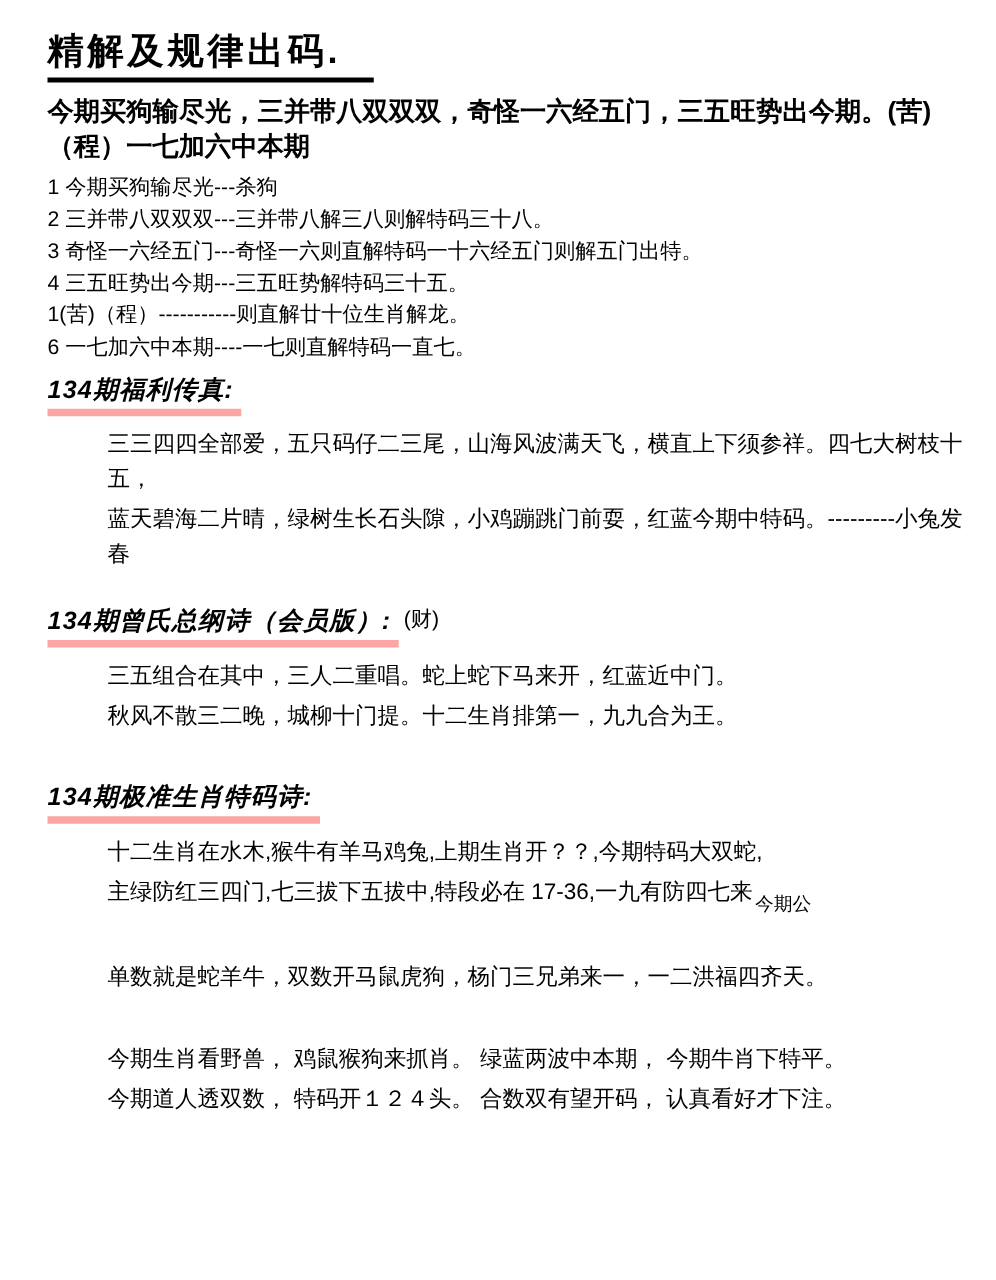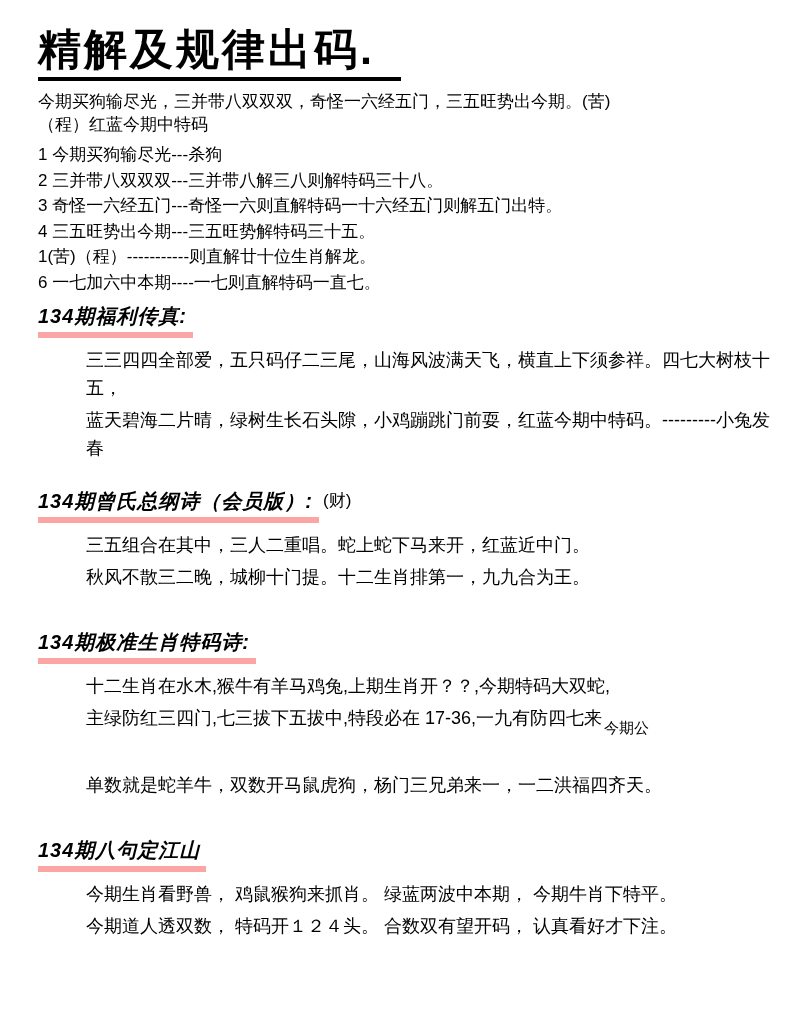--- a/index.html
+++ b/index.html
@@ -13,32 +13,32 @@
     color: #000;
   }
   .page {
     box-sizing: border-box;
     width: 797px;
     height: 1024px;
     padding: 26px 26px 0 38px;
   }
   .title {
     display: inline-block;
-    font-size: 43px;
+    font-size: 29px;
     font-weight: bold;
     letter-spacing: 3px;
     line-height: 1.1;
     margin: 0;
     border-bottom: 4px solid #000;
     padding: 0 26px 4px 0;
   }
   .intro {
     margin-top: 10px;
-    font-size: 17px;
-    font-weight: normal;
+    font-size: 21px;
+    font-weight: bold;
     line-height: 1.32;
   }
   .explist {
     margin-top: 6px;
     font-size: 17px;
     line-height: 25.5px;
   }
   .section { margin-top: 26px; }
   .section.tight { margin-top: 8px; }
   .section.loose { margin-top: 38px; }
@@ -75,21 +75,21 @@
 </style>
 </head>
 <body>
 
 <div class="page">
 
   <h1 class="title">精解及规律出码.</h1>
 
   <div class="intro">
     <div>今期买狗输尽光，三并带八双双双，奇怪一六经五门，三五旺势出今期。(苦)</div>
-    <div>（程）红蓝今期中特码</div>
+    <div>（程）一七加六中本期</div>
   </div>
 
   <div class="explist">
     <div>1 今期买狗输尽光---杀狗</div>
     <div>2 三并带八双双双---三并带八解三八则解特码三十八。</div>
     <div>3 奇怪一六经五门---奇怪一六则直解特码一十六经五门则解五门出特。</div>
     <div>4 三五旺势出今期---三五旺势解特码三十五。</div>
     <div>1(苦)（程）-----------则直解廿十位生肖解龙。</div>
     <div>6 一七加六中本期----一七则直解特码一直七。</div>
   </div>
@@ -111,21 +111,20 @@
     <span class="sec-heading">134期极准生肖特码诗:</span>
     <div class="body-line first">十二生肖在水木,猴牛有羊马鸡兔,上期生肖开？？,今期特码大双蛇,</div>
     <div class="body-line"><span>主绿防红三四门,七三拔下五拔中,特段必在 17-36,一九有防四七来</span><span class="sub-note">今期公</span></div>
   </div>
 
   <div class="section loose">
     <div class="body-line first">单数就是蛇羊牛，双数开马鼠虎狗，杨门三兄弟来一，一二洪福四齐天。</div>
   </div>
 
   <div class="section loose">
-    <span class="sec-heading">134期八句定江山</span>
     <div class="body-line first">今期生肖看野兽， 鸡鼠猴狗来抓肖。 绿蓝两波中本期， 今期牛肖下特平。</div>
     <div class="body-line">今期道人透双数， 特码开１２４头。 合数双有望开码， 认真看好才下注。</div>
   </div>
 
   
 
   
 
   
 

